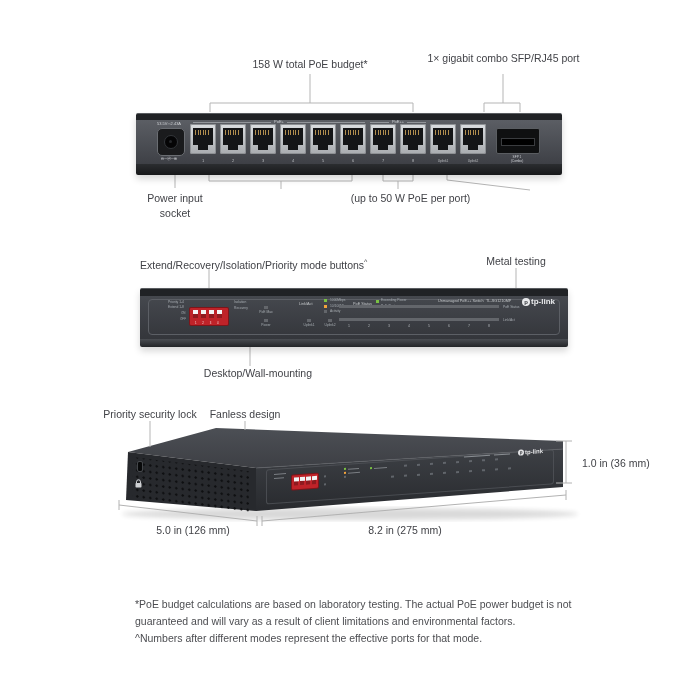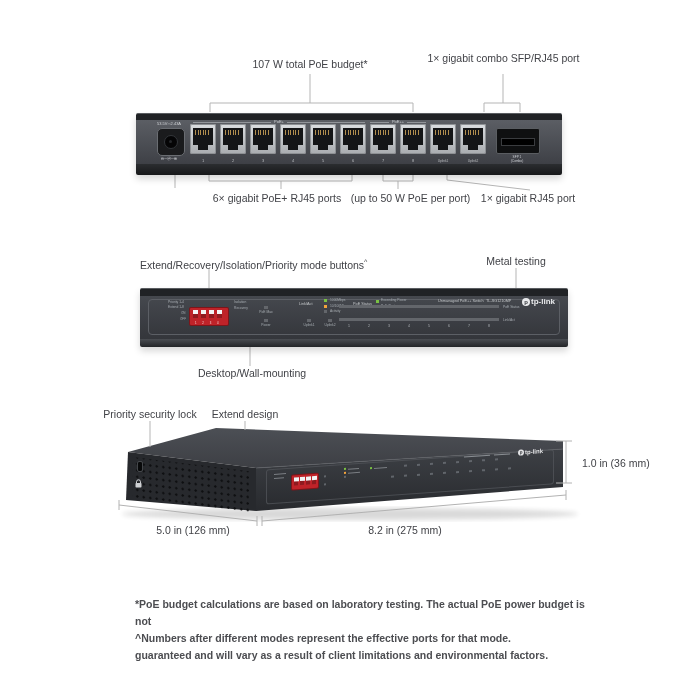--- a/index.html
+++ b/index.html
@@ -113,21 +113,21 @@
       M250 346 V366
       M150 421 V447
       M245 421 V430"></path>
 
     <path fill="none" stroke="#b2b2b2" stroke-width="1" d="
       M566 441 V483 M556 441 H572 M556 483 H572
       M119 505 L257 521 M119 500 V510 M257 516 V526
       M262 521 L566 495 M262 516 V526 M566 490 V500"></path>
   </svg>
 
-  <div class="lbl" style="left:230px;top:57px;width:160px;"><span>107 W total PoE budget*</span></div>
+  <div class="lbl" style="left:230px;top:57px;width:160px;"><span>158 W total PoE budget*</span></div>
   <div class="lbl" style="left:421px;top:51px;width:165px;"><span>1× gigabit combo SFP/RJ45 port</span></div>
 
   <div class="sw" style="left:136px;top:113px;width:426px;">
     <div class="strip-top"></div>
     <div class="face" style="height:44px;">
       <div class="tiny" style="left:12px;top:2px;width:42px;">53.5V⎓2.43A</div>
       <div class="dc" style="left:21px;top:8px;"></div>
       <div class="tiny" style="left:12px;top:37px;width:42px;">⊖─⦿─⊕</div>
 
       <div class="mgl" style="left:57px;top:0px;width:172px;">
@@ -189,27 +189,29 @@
 
       <div class="sfp" style="left:360px;top:8px;"></div>
       <div class="tiny" style="left:356px;top:36px;width:50px;font-size:3.2px;line-height:3.6px;">
         <div>SFP 1</div>
         <div>(Combo)</div>
       </div>
     </div>
     <div class="strip-bot"></div>
   </div>
 
+  <div class="lbl" style="left:125px;top:191px;width:100px;">
+    <div>Power input</div>
+    <div>socket</div>
+  </div>
   <div class="lbl" style="left:196px;top:191px;width:162px;">
-    <div>6× gigabit PoE+ RJ45 ports</div>
   </div>
   <div class="lbl" style="left:328px;top:191px;width:165px;">
     <div>(up to 50 W PoE per port)</div>
   </div>
-  <div class="lbl" style="left:458px;top:191px;width:140px;"><span>1× gigabit RJ45 port</span></div>
 
   <div class="lbl la" style="left:140px;top:254px;width:300px;"><span>Extend/Recovery/Isolation/Priority mode buttons</span><sup>^</sup></div>
   <div class="lbl" style="left:466px;top:254px;width:100px;"><span>Metal testing</span></div>
 
   <div class="sw" style="left:140px;top:288px;width:428px;">
     <div class="strip-top" style="height:7px;"></div>
     <div class="face" style="height:43px;background:linear-gradient(#45484e,#34363b);">
       <div class="panel" style="left:8px;top:3px;right:8px;bottom:4px;"></div>
 
       <div class="t33" style="left:28px;top:5px;">Priority 1-4</div>
@@ -313,24 +315,24 @@
       <div class="t33" style="left:363px;top:10px;">PoE Status</div>
       <div class="t33" style="left:363px;top:23px;">Link/Act</div>
 
       <div class="t38" style="left:298px;top:3px;">Unmanaged PoE++ Switch</div>
       <div class="t38" style="left:346px;top:3px;">TL-SG1210MP</div>
       <div class="logo" style="left:382px;top:2px;"><em>p</em><span>tp-link</span></div>
     </div>
     <div class="strip-bot" style="height:8px;background:linear-gradient(#4a4d52,#222427);"></div>
   </div>
 
-  <div class="lbl" style="left:192px;top:366px;width:120px;"><span>Desktop/Wall-mounting</span></div>
+  <div class="lbl" style="left:192px;top:366px;width:120px;text-align:right;"><span>Desktop/Wall-mounting</span></div>
 
   <div class="lbl" style="left:90px;top:407px;width:120px;"><span>Priority security lock</span></div>
-  <div class="lbl" style="left:195px;top:407px;width:100px;"><span>Extend design</span></div>
+  <div class="lbl" style="left:195px;top:407px;width:100px;"><span>Fanless design</span></div>
 
   <div class="vents"></div>
   <div class="slot"></div>
   <svg class="abs z1" style="left:134px;top:479px;z-index:3;" width="9" height="10">
     <path d="M2.5 4 V2.8 a2 2 0 0 1 4 0 V4" fill="none" stroke="#cfd1d4" stroke-width="1"></path>
     <rect x="1.5" y="4" width="6" height="4.5" rx="0.8" fill="#cfd1d4"></rect>
   </svg>
 
   <div class="mini">
     <div class="pnl"></div>
@@ -411,19 +413,19 @@
     </div>
     <div class="bar" style="left:206px;top:4px;width:26px;background:#8b8f94;"></div>
     <div class="bar" style="left:236px;top:4px;width:16px;background:#8b8f94;"></div>
     <div class="mlogo" style="left:260px;top:1px;"><em>p</em><span>tp-link</span></div>
   </div>
 
   <div class="lbl la" style="left:582px;top:456px;width:100px;"><span>1.0 in (36 mm)</span></div>
   <div class="lbl" style="left:133px;top:523px;width:120px;"><span>5.0 in (126 mm)</span></div>
   <div class="lbl" style="left:345px;top:523px;width:120px;"><span>8.2 in (275 mm)</span></div>
 
-  <div class="foot" style="left:135px;top:596px;width:460px;font-weight:bold;">
+  <div class="foot" style="left:135px;top:596px;width:460px;">
     <div>*PoE budget calculations are based on laboratory testing. The actual PoE power budget is not</div>
+    <div>guaranteed and will vary as a result of client limitations and environmental factors.</div>
     <div>^Numbers after different modes represent the effective ports for that mode.</div>
-    <div>guaranteed and will vary as a result of client limitations and environmental factors.</div>
   </div>
 
 </div>
 
 </body></html>

